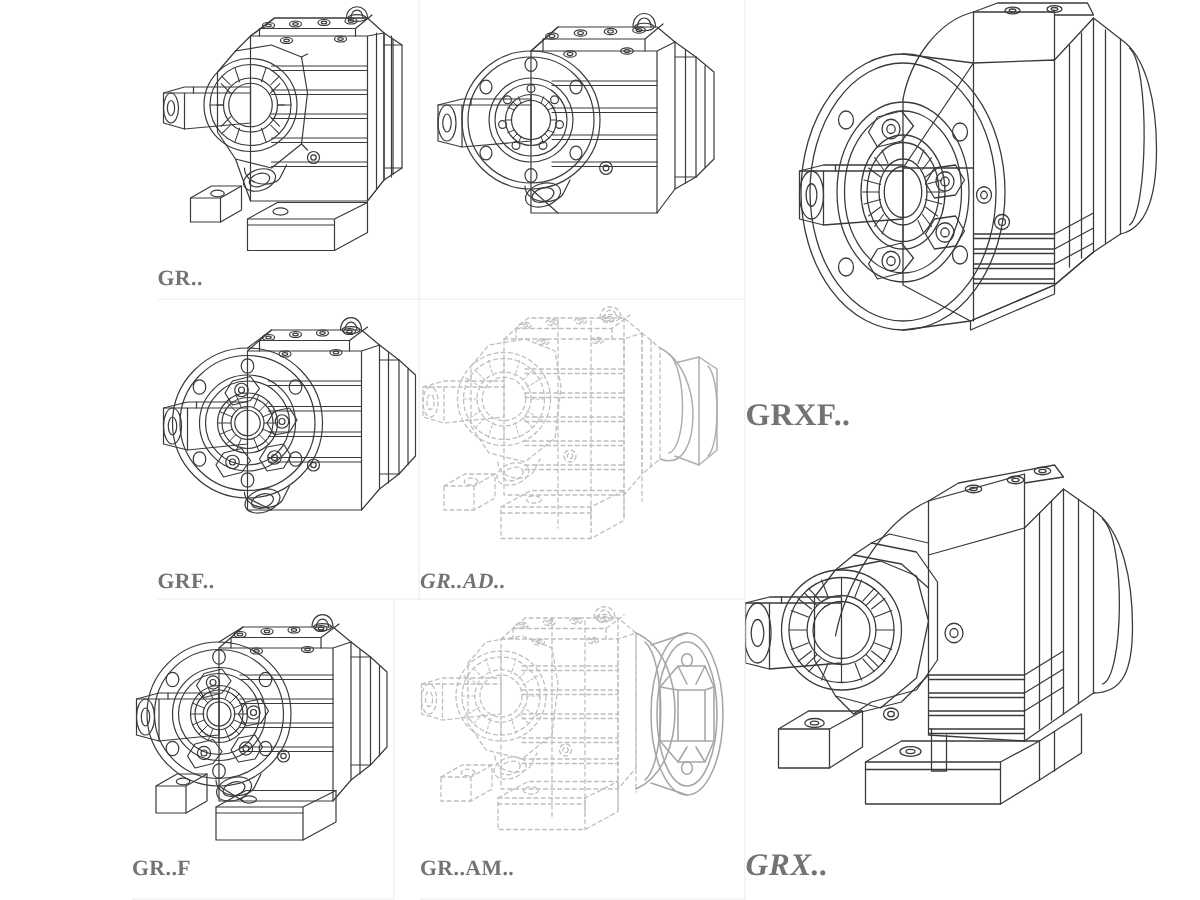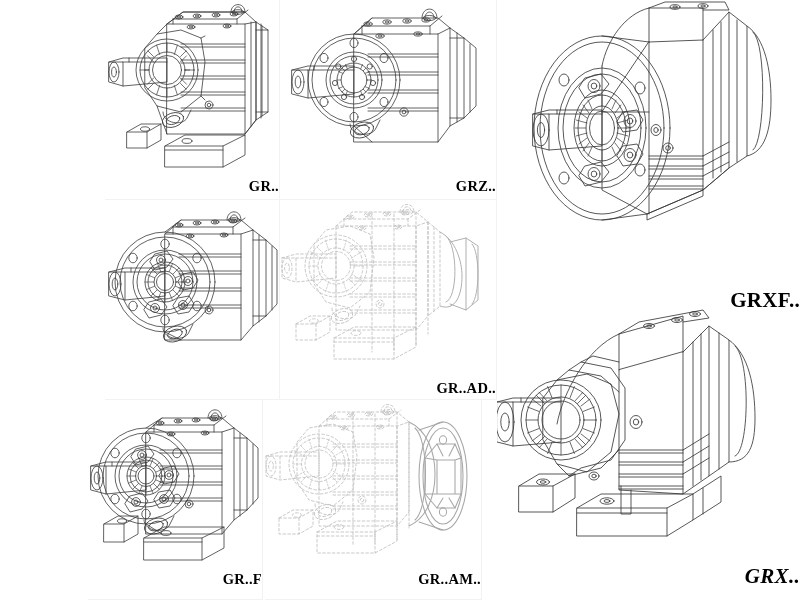--- a/index.html
+++ b/index.html
@@ -22,24 +22,24 @@
   }
   .panel.noborder{border:none;}
   .fig{
     position:absolute;
     left:0;right:0;top:0;
     display:block;
   }
   .caption{
     position:absolute;
     left:0;right:0;
-    text-align:right;
+    text-align:left;
     font-family:"Liberation Serif", serif;
     font-weight:bold;
-    color:#000000;
+    color:#737373;
     letter-spacing:0.3px;
     white-space:nowrap;
   }
   .cap-sm{font-size:14.5px;}
   .cap-lg{font-size:21px;}
   .ghost{opacity:0.55;}
 </style>
 </head>
 <body>
 
@@ -188,21 +188,20 @@
         <path d="M12 70 L28 70 L28 98 M28 70 L74 70"></path>
         <ellipse cx="18" cy="82" rx="6" ry="12"></ellipse>
         <ellipse cx="18" cy="82" rx="2.8" ry="6"></ellipse>
         <path d="M34 66 L34 70"></path>
 
         <path d="M70 124 C70 136, 92 138, 96 128 L100 120"></path>
         <ellipse cx="82" cy="130" rx="12" ry="7.5" transform="rotate(-18 82 130)"></ellipse>
         <ellipse cx="82" cy="130" rx="7.5" ry="4.5" transform="rotate(-18 82 130)"></ellipse>
       </g>
     </svg>
-    <div class="caption cap-sm" style="top:178px;">GRZ..</div>
   </div>
 
   <div class="panel noborder" style="left:497px;top:0px;width:303px;height:300px;">
     <svg class="fig" viewBox="0 0 303 258" width="303" height="258">
       <g fill="none" stroke="#3a3a3a" stroke-width="0.85" stroke-linejoin="round" stroke-linecap="round">
 
         <path d="M105 66 C110 40, 128 14, 152 8 L206 8 L206 40"></path>
         <path d="M152 8 L152 42"></path>
         <path d="M105 66 L105 112"></path>
 
@@ -273,21 +272,21 @@
         <path d="M36 114 L52 110 L105 110 L105 146 L52 150 L36 146 Z"></path>
         <path d="M36 114 L52 114 L52 150 M52 114 L105 114"></path>
         <ellipse cx="44" cy="130" rx="8" ry="16"></ellipse>
         <ellipse cx="44" cy="130" rx="3.6" ry="7.5"></ellipse>
         <path d="M60 110 L60 114"></path>
 
         <ellipse cx="159" cy="130" rx="5" ry="5.5"></ellipse>
           <ellipse cx="159" cy="130" rx="2.2" ry="2.5"></ellipse>
       </g>
     </svg>
-    <div class="caption cap-lg" style="top:264px;margin-top:24px;">GRXF..</div>
+    <div class="caption cap-lg" style="top:264px;">GRXF..</div>
   </div>
 
   <div class="panel" style="left:105px;top:200px;width:175px;height:200px;">
     <svg class="fig" viewBox="0 0 175 175" width="175" height="175">
       <g fill="none" stroke="#3a3a3a" stroke-width="0.8" stroke-linejoin="round" stroke-linecap="round">
 
         <path d="M60 34 L76 20 L136 20 L148 30 L148 126 L136 140 L60 140 Z"></path>
         <path d="M60 34 L136 34 L148 30 M136 34 L136 140"></path>
         <path d="M68 27 L128 27 L140 18"></path>
         <path d="M68 27 L68 34 M128 27 L128 34"></path>
@@ -359,20 +358,21 @@
         <path d="M4 72 L20 72 L20 100 M20 72 L60 72"></path>
         <ellipse cx="10" cy="84" rx="6" ry="12"></ellipse>
         <ellipse cx="10" cy="84" rx="2.8" ry="6"></ellipse>
         <path d="M26 68 L26 72"></path>
 
         <path d="M58 128 C58 140, 80 142, 84 132 L88 124"></path>
         <ellipse cx="70" cy="134" rx="12" ry="7.5" transform="rotate(-18 70 134)"></ellipse>
         <ellipse cx="70" cy="134" rx="7.5" ry="4.5" transform="rotate(-18 70 134)"></ellipse>
       </g>
     </svg>
+    <div class="caption cap-sm" style="top:180px;">GRF..</div>
   </div>
 
   <div class="panel" style="left:280px;top:200px;width:217px;height:200px;">
     <svg class="fig ghost" viewBox="0 0 217 175" width="217" height="175">
       <g fill="none" stroke="#8a8a8a" stroke-width="0.85" stroke-linejoin="round" stroke-linecap="round" stroke-dasharray="2.6 2.2">
 
         <path d="M16 124 L30 116 L50 116 L50 132 L36 140 L16 140 Z"></path>
         <path d="M16 124 L36 124 L50 116 M36 124 L36 140"></path>
         <ellipse cx="34" cy="121" rx="4.5" ry="2.2"></ellipse>
         <path d="M54 138 L74 127 L136 127 L136 147 L114 159 L54 159 Z"></path>
@@ -434,21 +434,21 @@
       </g>
 
       <g fill="none" stroke="#6e6e6e" stroke-width="1" stroke-linejoin="round" stroke-linecap="round">
         <path d="M160 32 C176 40, 182 62, 182 76 C182 94, 176 112, 160 106"></path>
         <path d="M166 36 C178 46, 178 98, 166 102"></path>
         <path d="M170 42 L186 38 L198 46 L198 100 L186 110 L170 104"></path>
         <path d="M186 38 L186 110"></path>
         <path d="M192 44 C200 52, 200 96, 192 104"></path>
       </g>
     </svg>
-    <div class="caption cap-sm" style="top:180px;">GR..AD..</div>
+    <div class="caption cap-sm" style="top:180px;font-style:italic;">GR..AD..</div>
   </div>
 
   <div class="panel" style="left:88px;top:400px;width:175px;height:200px;">
     <svg class="fig" viewBox="0 0 175 165" width="175" height="165">
       <g fill="none" stroke="#3a3a3a" stroke-width="0.8" stroke-linejoin="round" stroke-linecap="round">
 
         <path d="M16 124 L30 116 L50 116 L50 134 L36 142 L16 142 Z"></path>
         <path d="M16 124 L36 124 L50 116 M36 124 L36 142"></path>
         <ellipse cx="34" cy="121" rx="4.5" ry="2.2"></ellipse>
         <path d="M56 138 L76 127 L136 127 L136 148 L114 160 L56 160 Z"></path>
@@ -530,21 +530,21 @@
         <path d="M24 62 L24 66"></path>
 
         <path d="M56 120 C56 132, 78 134, 82 124 L86 116"></path>
         <ellipse cx="68" cy="126" rx="12" ry="7.5" transform="rotate(-18 68 126)"></ellipse>
         <ellipse cx="68" cy="126" rx="7.5" ry="4.5" transform="rotate(-18 68 126)"></ellipse>
       </g>
     </svg>
     <div class="caption cap-sm" style="top:171px;">GR..F</div>
   </div>
 
-  <div class="panel" style="left:265px;top:400px;width:217px;height:200px;">
+  <div class="panel" style="left:280px;top:400px;width:217px;height:200px;">
     <svg class="fig ghost" viewBox="0 0 217 165" width="217" height="165">
       <g fill="none" stroke="#8a8a8a" stroke-width="0.85" stroke-linejoin="round" stroke-linecap="round" stroke-dasharray="2.6 2.2">
 
         <path d="M14 118 L28 110 L48 110 L48 126 L34 134 L14 134 Z"></path>
         <path d="M14 118 L34 118 L48 110 M34 118 L34 134"></path>
         <ellipse cx="32" cy="115" rx="4.5" ry="2.2"></ellipse>
         <path d="M52 132 L72 121 L132 121 L132 141 L110 153 L52 153 Z"></path>
         <path d="M52 132 L110 132 L132 121 M110 132 L110 153"></path>
         <ellipse cx="74" cy="127" rx="5" ry="2.4"></ellipse>
         <path d="M52 136 L110 136"></path>

